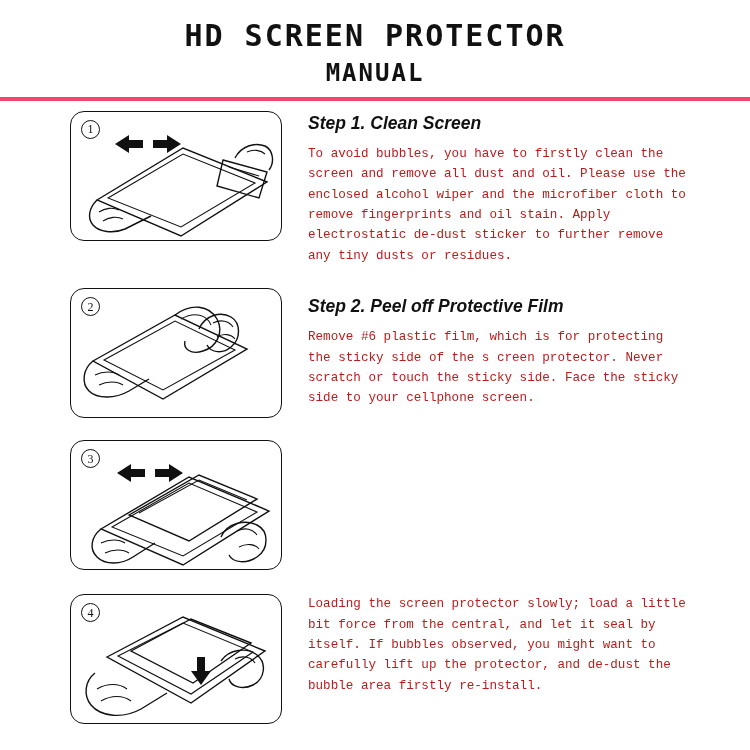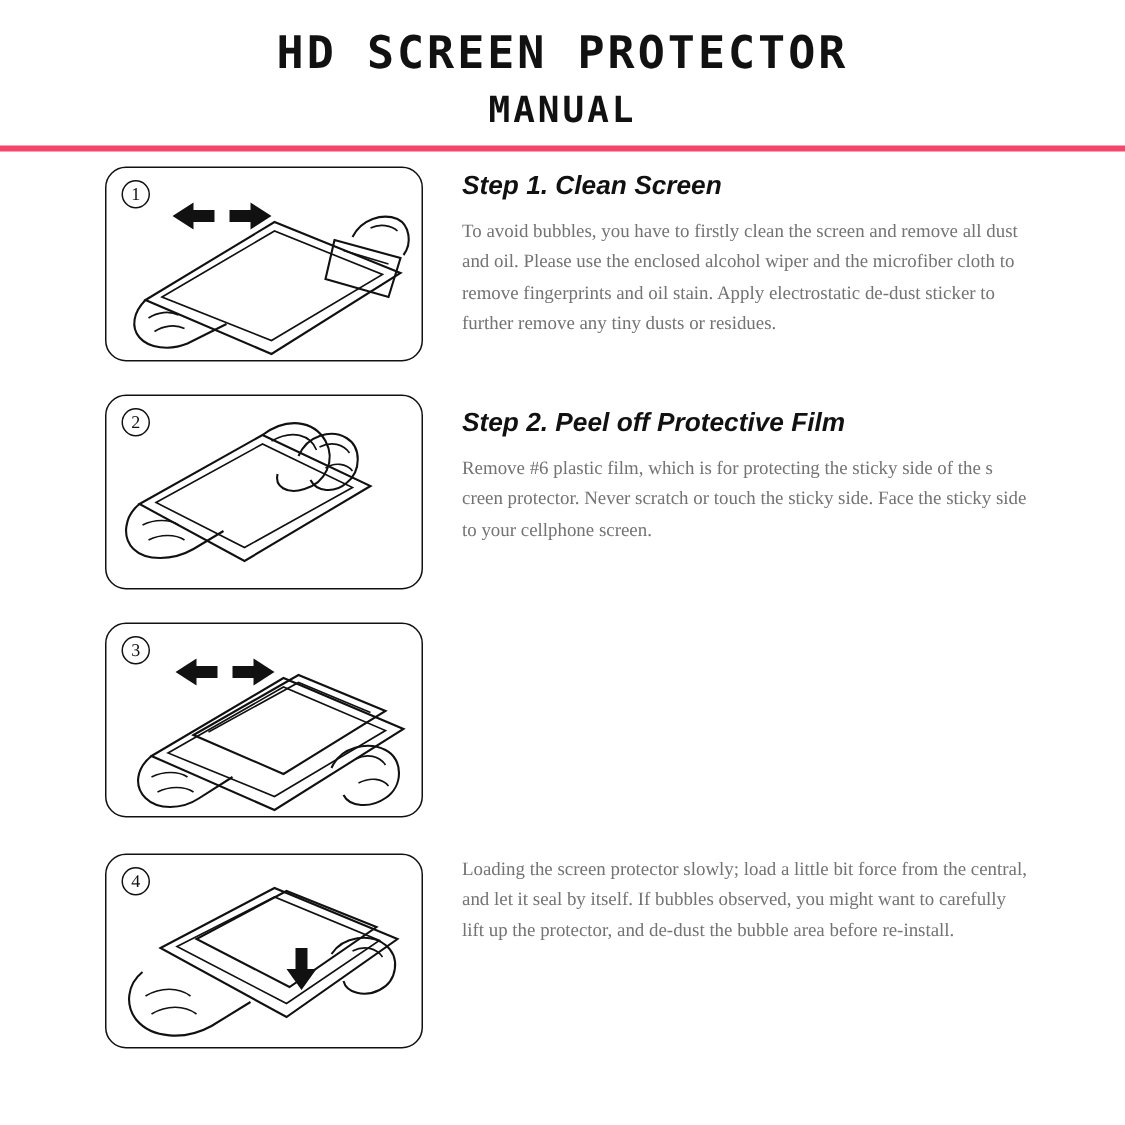--- a/index.html
+++ b/index.html
@@ -66,24 +66,24 @@
     padding-left: 26px;
   }
   .step-head {
     font-size: 17.5px;
     font-weight: bold;
     color: #111;
     margin: 0 0 10px 0;
     font-style: italic;
   }
   .step-body {
-    font-family: Liberation Serif, serif;
+    font-family: Liberation Mono, monospace;
     font-size: 12.6px;
     line-height: 1.62;
-    color: #737373;
+    color: #b91c1c;
     margin: 0;
     max-width: 380px;
   }
 
   
   .step1 { margin-top: 10px; }
   .step2 { margin-top: 22px; }
   .step3 { margin-top: 22px; }
   .step4 { margin-top: 24px; }
 
@@ -219,18 +219,18 @@
           <path class="ln-thin" d="M26 94 C36 88 48 88 56 94"></path>
           <path class="ln-thin" d="M30 106 C40 100 52 100 60 106"></path>
 
           <path class="ln" d="M150 66 C158 54 176 52 186 60 C196 68 194 84 182 90 C172 95 160 92 158 84"></path>
           <path class="ln-thin" d="M164 64 C172 60 180 62 184 68"></path>
 
           <path class="ar" d="M126 62 L126 76 L120 76 L130 90 L140 76 L134 76 L134 62 Z"></path>
         </svg>
       </div>
       <div class="step-text">
-        <p class="step-body">Loading the screen protector slowly; load a little bit force from the central, and let it seal by itself. If bubbles observed, you might want to carefully lift up the protector, and de-dust the bubble area before re-install.</p>
+        <p class="step-body">Loading the screen protector slowly; load a little bit force from the central, and let it seal by itself. If bubbles observed, you might want to carefully lift up the protector, and de-dust the bubble area firstly re-install.</p>
       </div>
     </div>
 
   </div>
 </div>
 
 </body></html>

